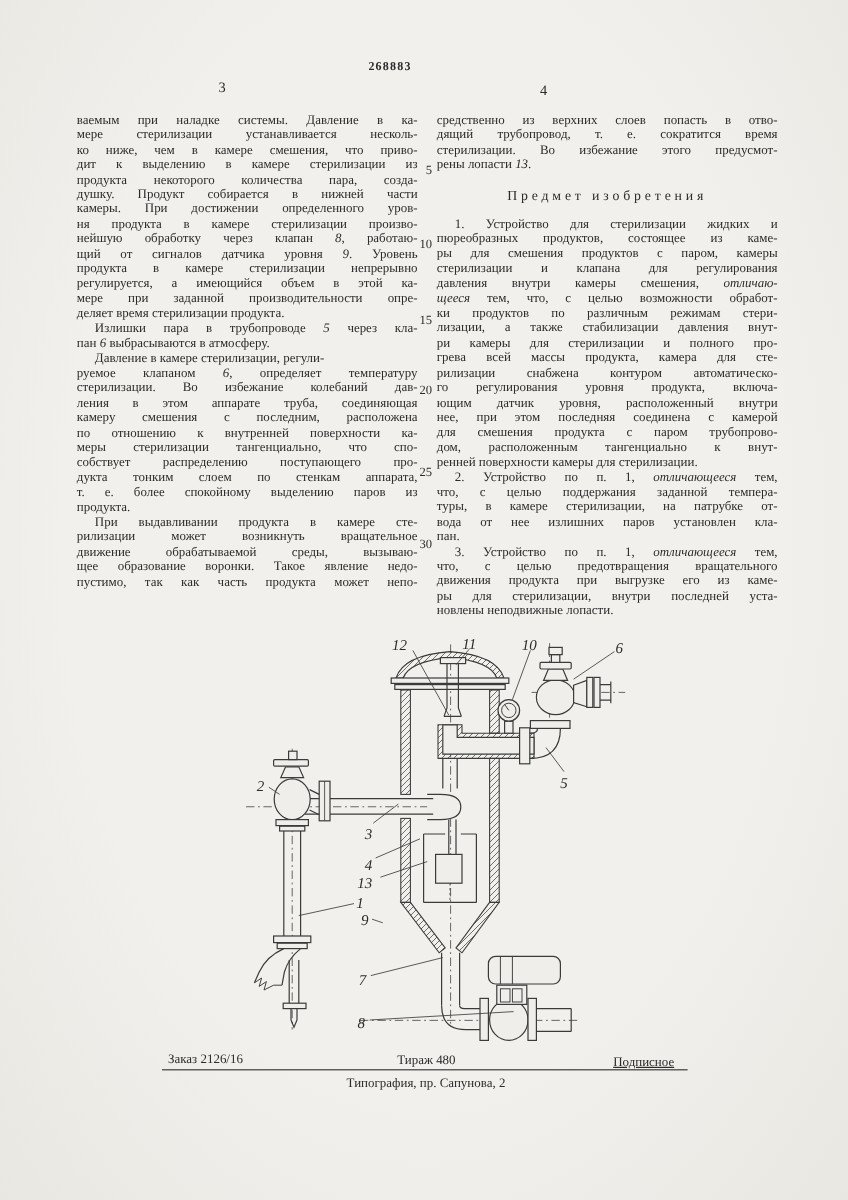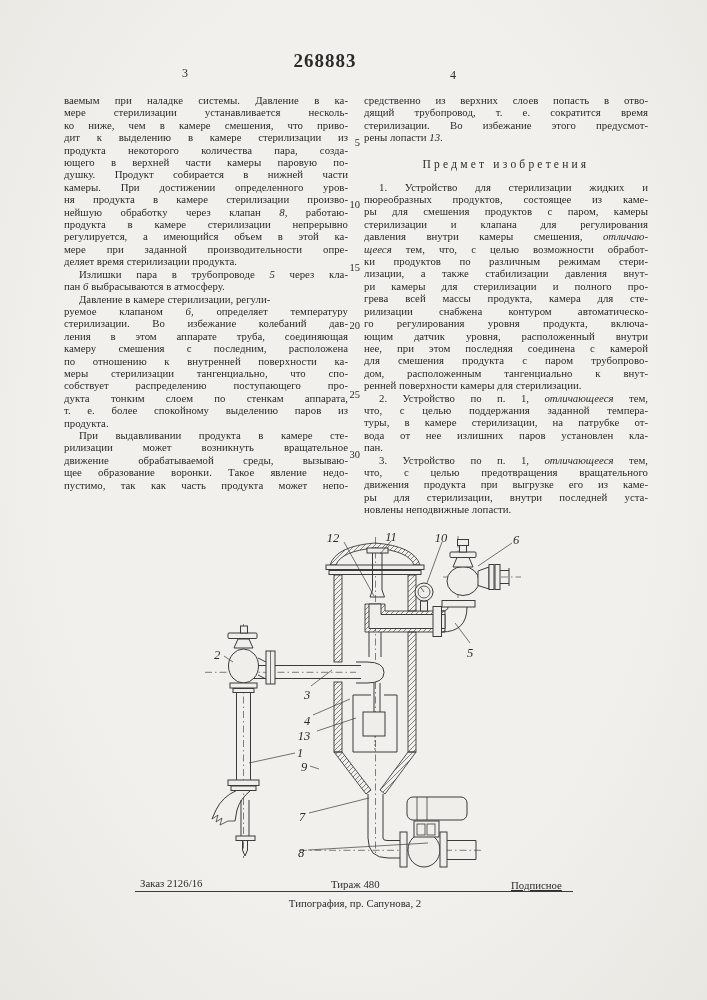--- a/index.html
+++ b/index.html
@@ -1,21 +1,21 @@
 <!DOCTYPE html>
 <html><head>
 <meta charset="utf-8">
 <style>
   html,body{margin:0;padding:0;background:#8a8a8a;}
   .page{position:relative;width:707px;height:1000px;margin:0 auto;
         background:#efeeea;
         background-image:radial-gradient(ellipse at 50% 45%, #f1f0ec 60%, #e9e7e2 100%);
         font-family:"Liberation Serif", serif;color:#2b2b2b;overflow:hidden;}
   .patno{position:absolute;top:50px;left:240px;width:170px;text-align:center;
-         font-weight:bold;font-size:19px;letter-spacing:1px;}
+         font-weight:bold;font-size:10px;letter-spacing:1px;}
   .pagenum{position:absolute;font-size:12px;}
   .pn-left{top:66px;left:182px;}
   .pn-right{top:68px;left:450px;}
   .col{position:absolute;top:94px;width:284px;}
   .col-left{left:64px;}
   .col-right{left:364px;}
   .line{height:12.42px;line-height:12.42px;font-size:10.8px;
         text-align:justify;text-align-last:justify;overflow:visible;}
   .line.end{text-align-last:left;}
   .line.ind{text-indent:15px;}
@@ -40,25 +40,25 @@
   <div class="patno">268883</div>
   <div class="pagenum pn-left">3</div>
   <div class="pagenum pn-right">4</div>
 
   <div class="col col-left" id="col-left">
       <div class="line"><span>ваемым при наладке системы. Давление в ка-</span></div>
       <div class="line"><span>мере стерилизации устанавливается несколь-</span></div>
       <div class="line"><span>ко ниже, чем в камере смешения, что приво-</span></div>
       <div class="line"><span>дит к выделению в камере стерилизации из</span></div>
       <div class="line"><span>продукта некоторого количества пара, созда-</span></div>
-      <div class="line"><span>ющего в верхней части камеры паровую по-</span></div>
       <div class="line"><span>душку. Продукт собирается в нижней части</span></div>
       <div class="line"><span>камеры. При достижении определенного уров-</span></div>
       <div class="line"><span>ня продукта в камере стерилизации произво-</span></div>
       <div class="line"><span>нейшую обработку через клапан </span><i>8</i><span>, работаю-</span></div>
+      <div class="line"><span>щий от сигналов датчика уровня </span><i>9</i><span>. Уровень</span></div>
       <div class="line"><span>продукта в камере стерилизации непрерывно</span></div>
       <div class="line"><span>регулируется, а имеющийся объем в этой ка-</span></div>
       <div class="line"><span>мере при заданной производительности опре-</span></div>
       <div class="line end"><span>деляет время стерилизации продукта.</span></div>
       <div class="line ind"><span>Излишки пара в трубопроводе </span><i>5</i><span> через кла-</span></div>
       <div class="line end"><span>пан </span><i>6</i><span> выбрасываются в атмосферу.</span></div>
       <div class="line ind end"><span>Давление в камере стерилизации, регули-</span></div>
       <div class="line"><span>руемое клапаном </span><i>6</i><span>, определяет температуру</span></div>
       <div class="line"><span>стерилизации. Во избежание колебаний дав-</span></div>
       <div class="line"><span>ления в этом аппарате труба, соединяющая</span></div>

